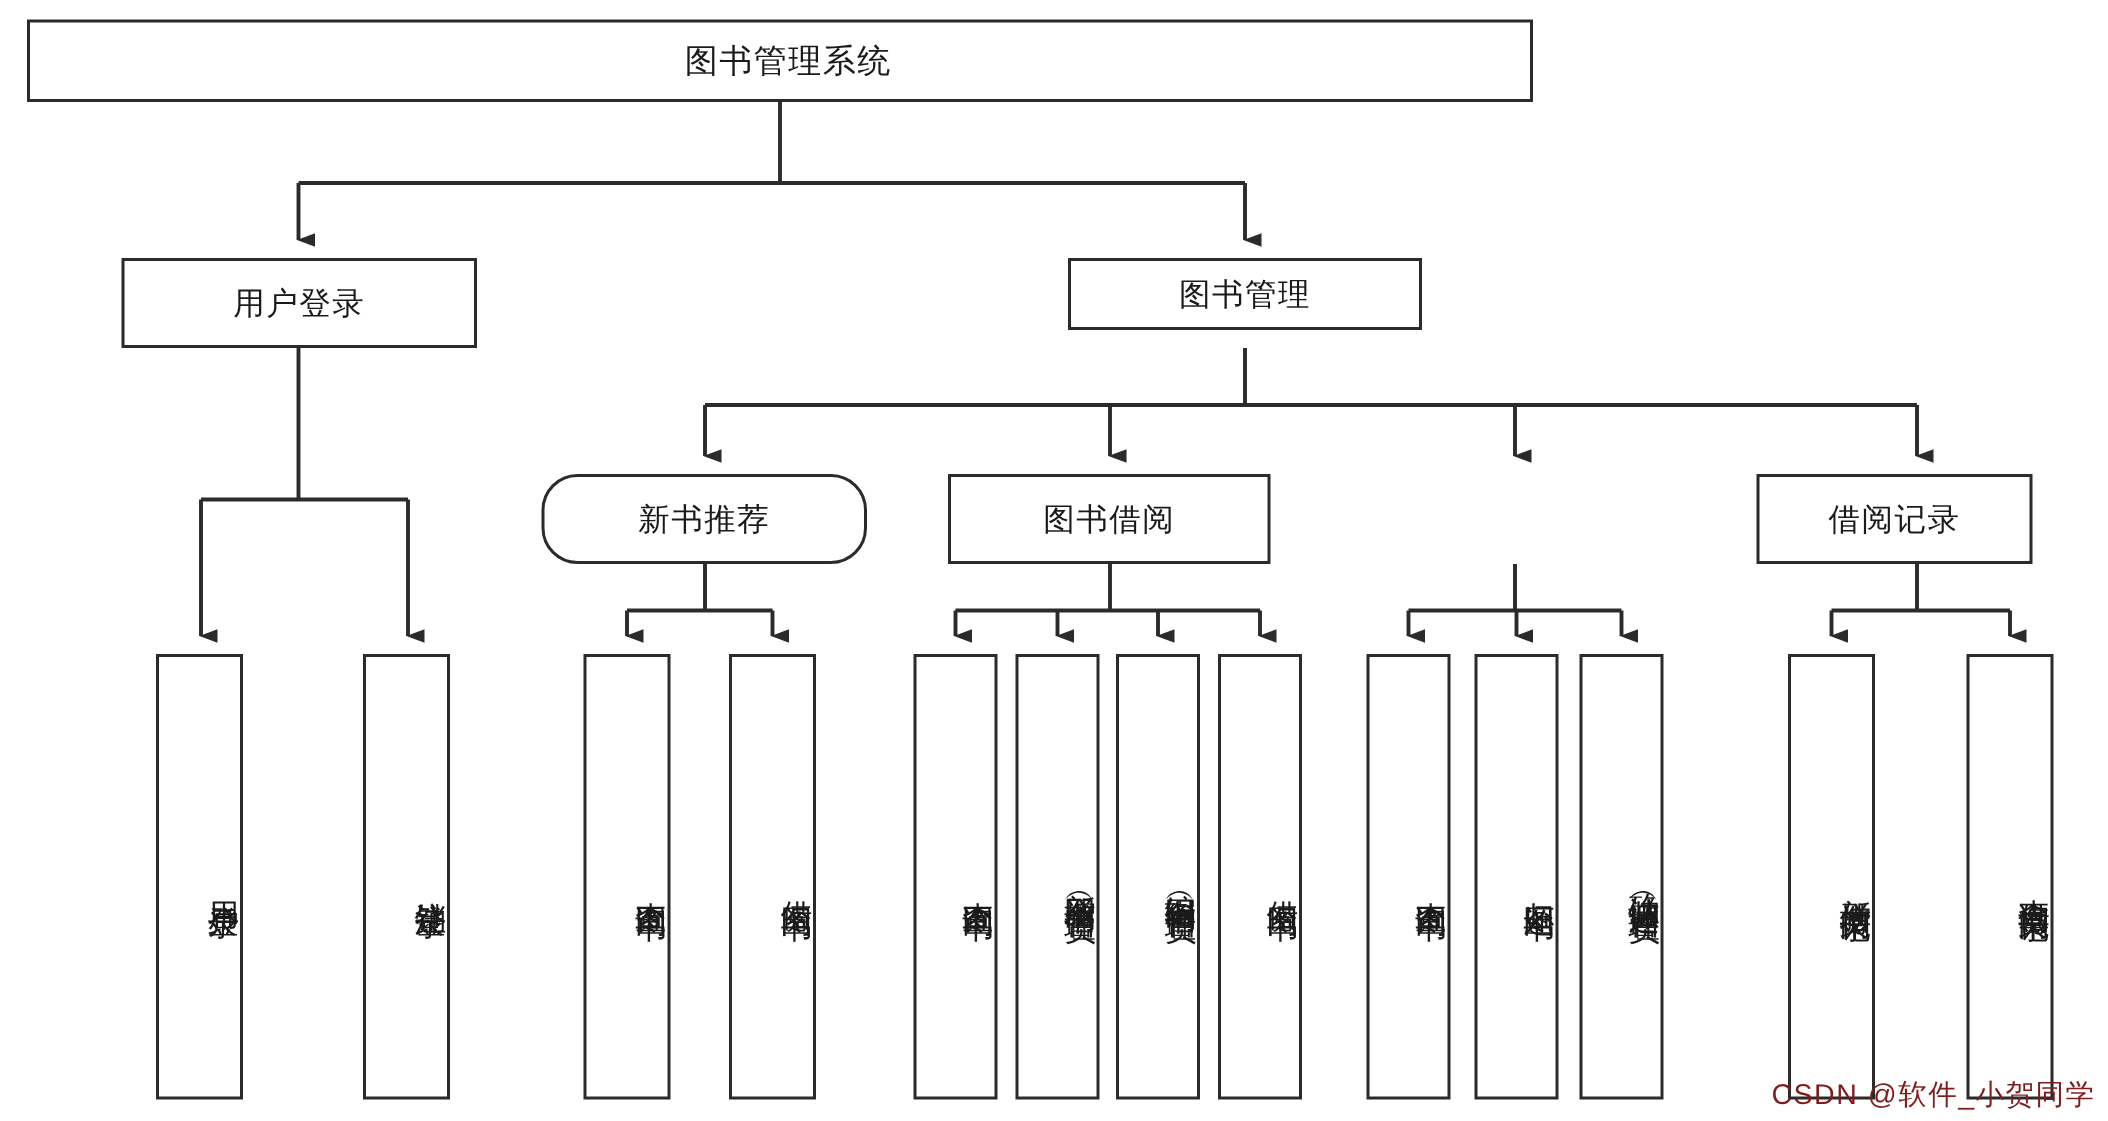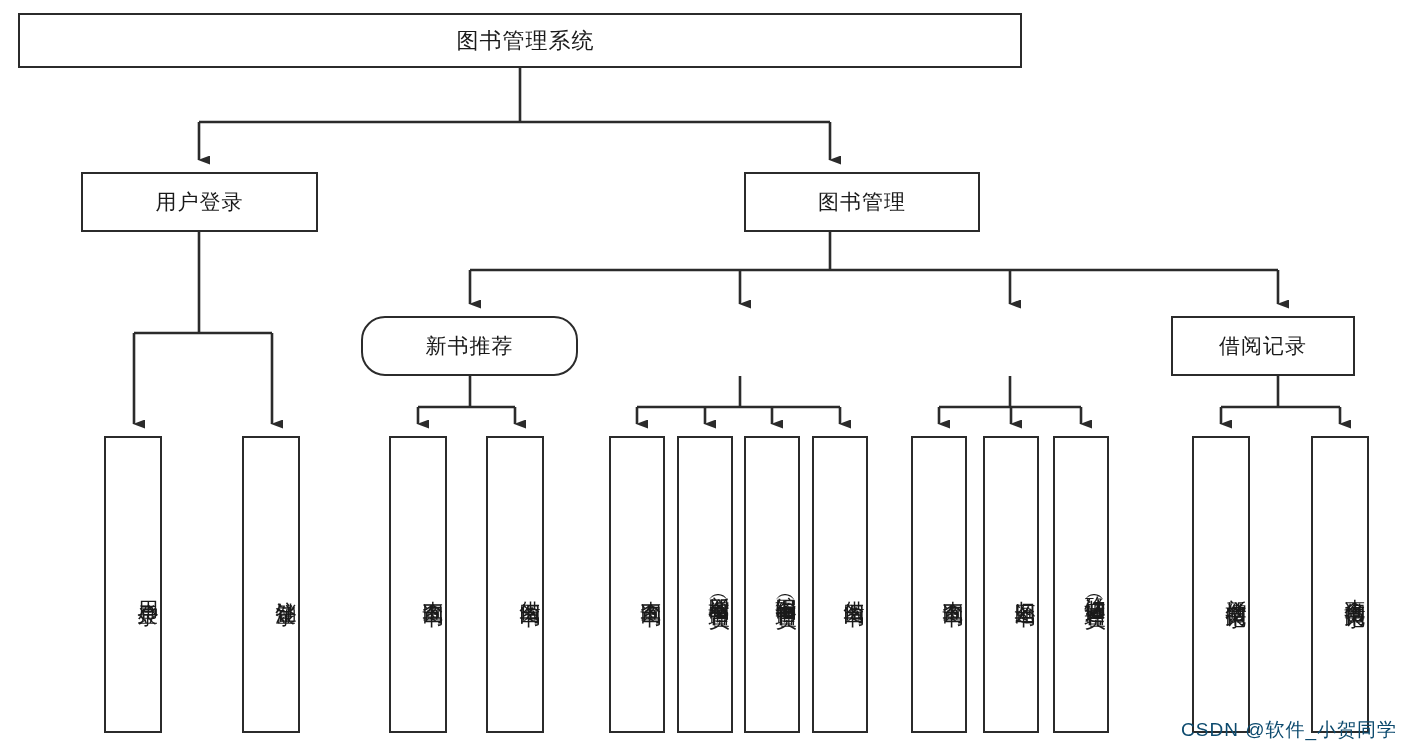--- a/index.html
+++ b/index.html
@@ -5,21 +5,21 @@
   html,body{margin:0;padding:0;background:#ffffff;}
   body{font-family:"Liberation Sans","DejaVu Sans",sans-serif;}
   #stage{position:relative;width:1405px;height:747px;background:#ffffff;overflow:hidden;}
   svg.edges{position:absolute;left:0;top:0;width:1405px;height:747px;pointer-events:none;}
   .node{position:absolute;box-sizing:border-box;border:2px solid #2b2b2b;background:#ffffff;
         display:flex;align-items:center;justify-content:center;color:#1a1a1a;}
   .node.h{font-size:21px;letter-spacing:1px;}
   .node.v{writing-mode:vertical-rl;text-orientation:upright;font-size:21px;line-height:1.18;
           letter-spacing:2px;padding-top:6px;align-items:flex-start;justify-content:center;}
   .node.root{font-size:22px;padding-left:11px;}
-  .wm{position:absolute;right:8px;bottom:4px;font-size:19px;color:#0c4a6e;letter-spacing:1px;
+  .wm{position:absolute;right:8px;bottom:4px;font-size:19px;color:#7f1d1d;letter-spacing:1px;
       white-space:nowrap;}
 </style>
 </head>
 <body>
 
 <div id="stage">
 
   <svg class="edges" viewBox="0 0 1405 747">
     <defs>
       <marker id="arw" markerWidth="10" markerHeight="12" refX="4.5" refY="11" orient="auto" markerUnits="userSpaceOnUse">
@@ -66,23 +66,24 @@
       <path d="M1278,376 L1278,407"></path>
       <path d="M1221,407 L1340,407"></path>
       <path d="M1221,407 L1221,424" marker-end="url(#arw)"></path>
       <path d="M1340,407 L1340,424" marker-end="url(#arw)"></path>
     </g>
   </svg>
 
   <div class="node h root" style="left:18px;top:13px;width:1004px;height:55px;">图书管理系统</div>
 
   <div class="node h" style="left:81px;top:172px;width:237px;height:60px;">用户登录</div>
-  <div class="node h" style="left:712px;top:172px;width:236px;height:60px;margin-left:32px;">图书管理</div>
+  <div class="node h" style="left:712px;top:172px;width:236px;height:48px;">图书管理</div>
 
   <div class="node h" style="left:361px;top:316px;width:217px;height:60px;border-radius:24px;">新书推荐</div>
+  <div class="node h" style="left:632px;top:316px;width:215px;height:60px;">图书借阅</div>
   <div class="node h" style="left:1171px;top:316px;width:184px;height:60px;">借阅记录</div>
 
   <div class="node v" style="left:104px;top:436px;width:58px;height:297px;">用户登录</div>
   <div class="node v" style="left:242px;top:436px;width:58px;height:297px;">注销登录</div>
 
   <div class="node v" style="left:389px;top:436px;width:58px;height:297px;">查询图书</div>
   <div class="node v" style="left:486px;top:436px;width:58px;height:297px;">借阅图书</div>
 
   <div class="node v" style="left:609px;top:436px;width:56px;height:297px;">查询图书</div>
   <div class="node v" style="left:677px;top:436px;width:56px;height:297px;">新增图书（管理员）</div>

